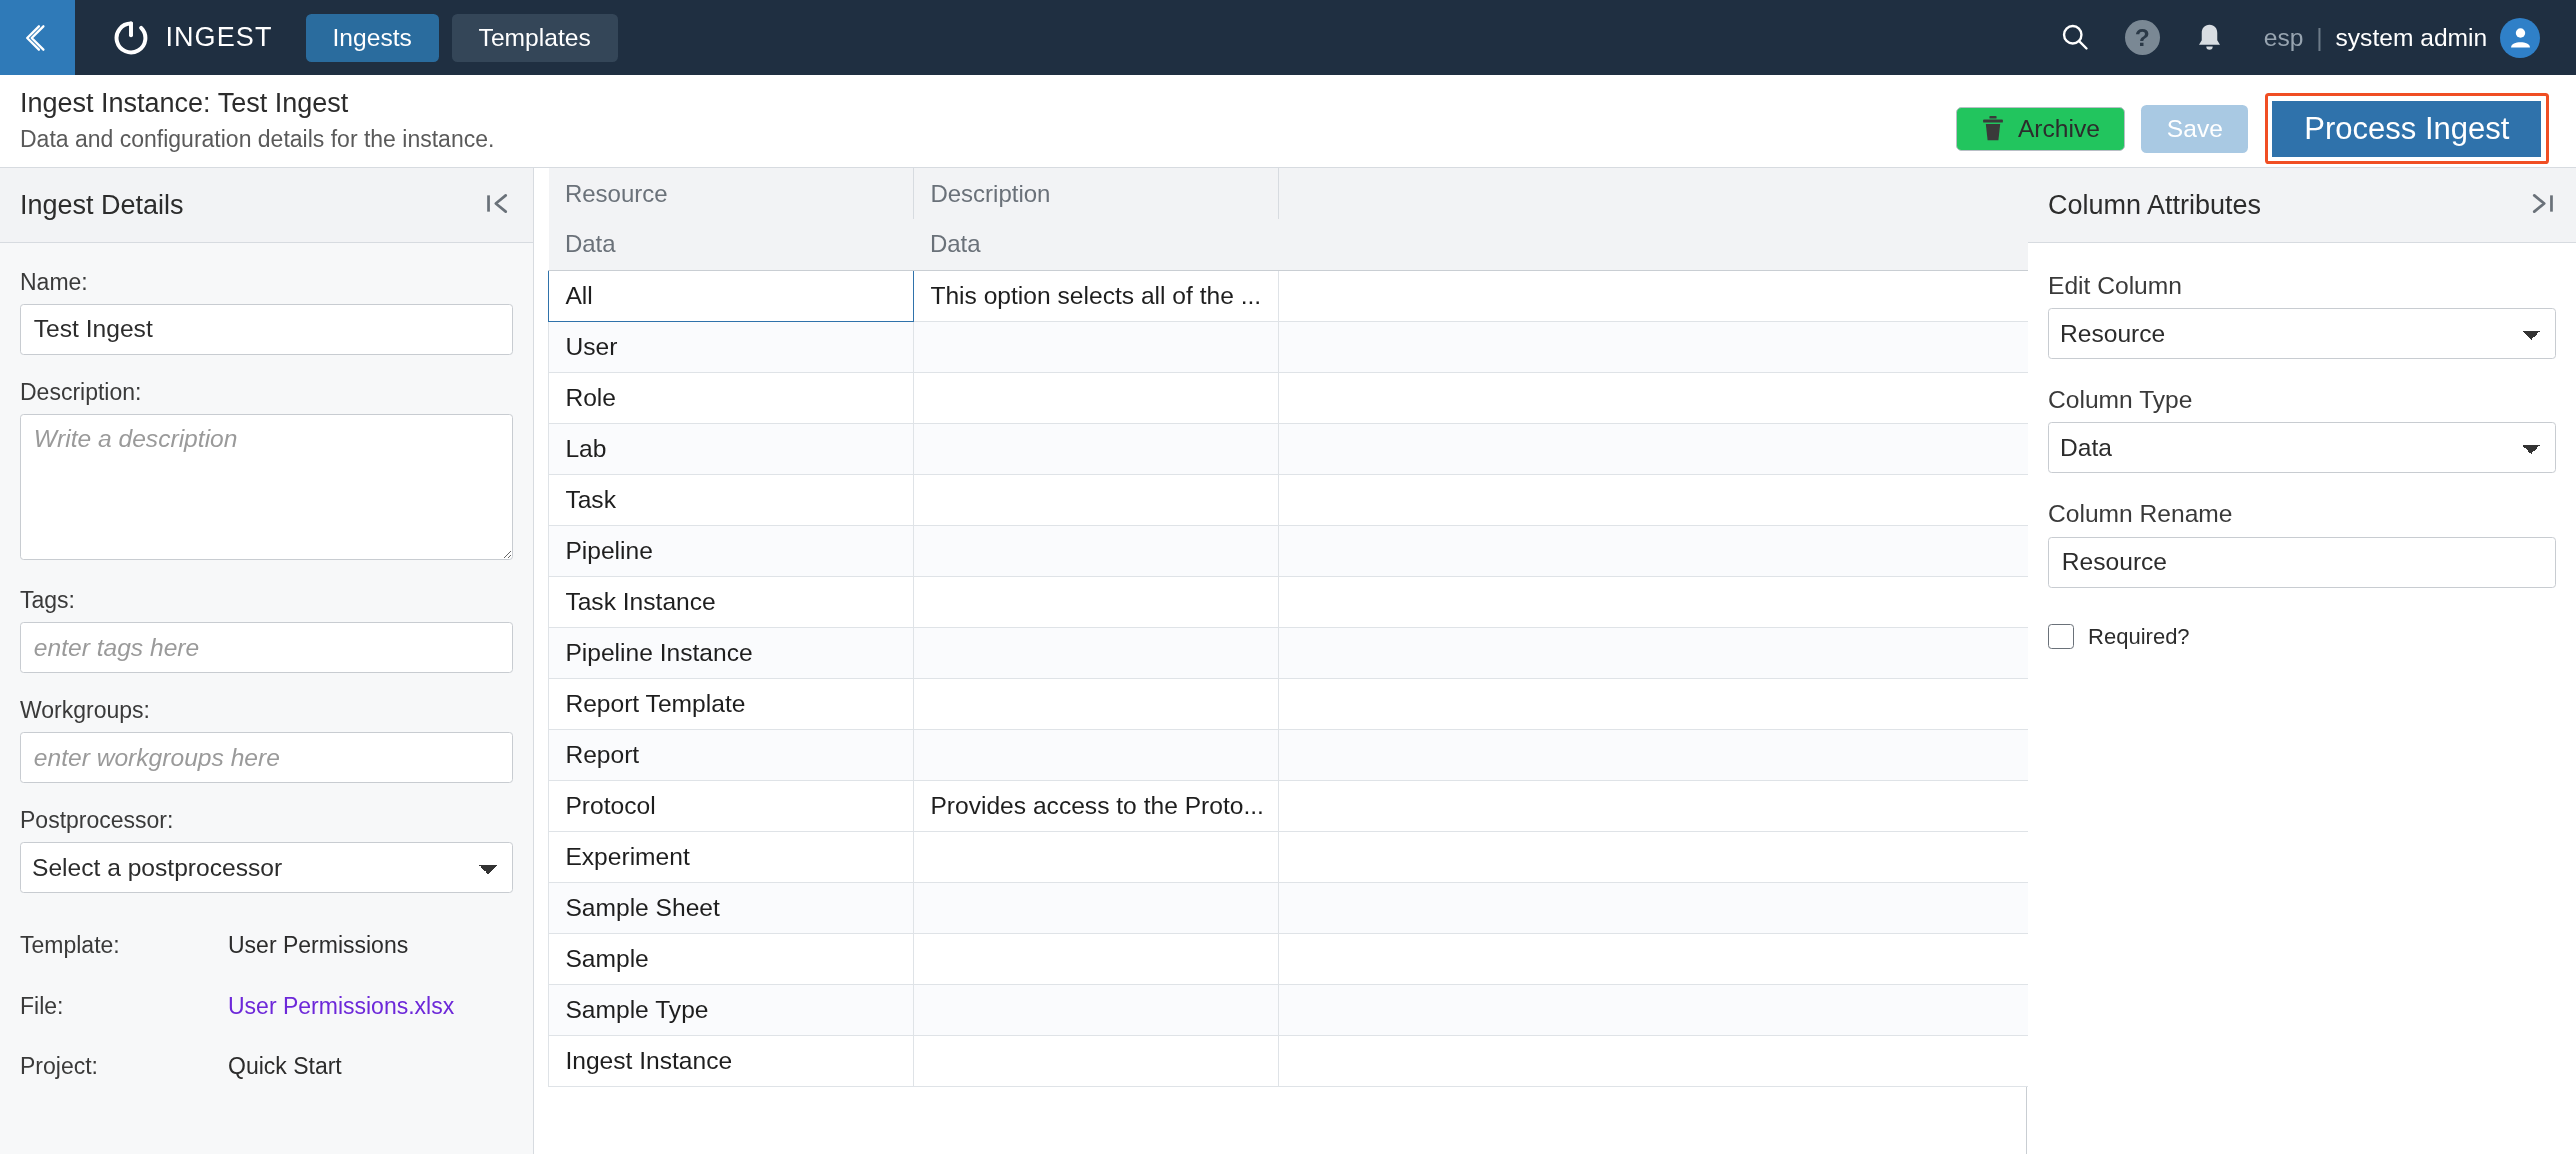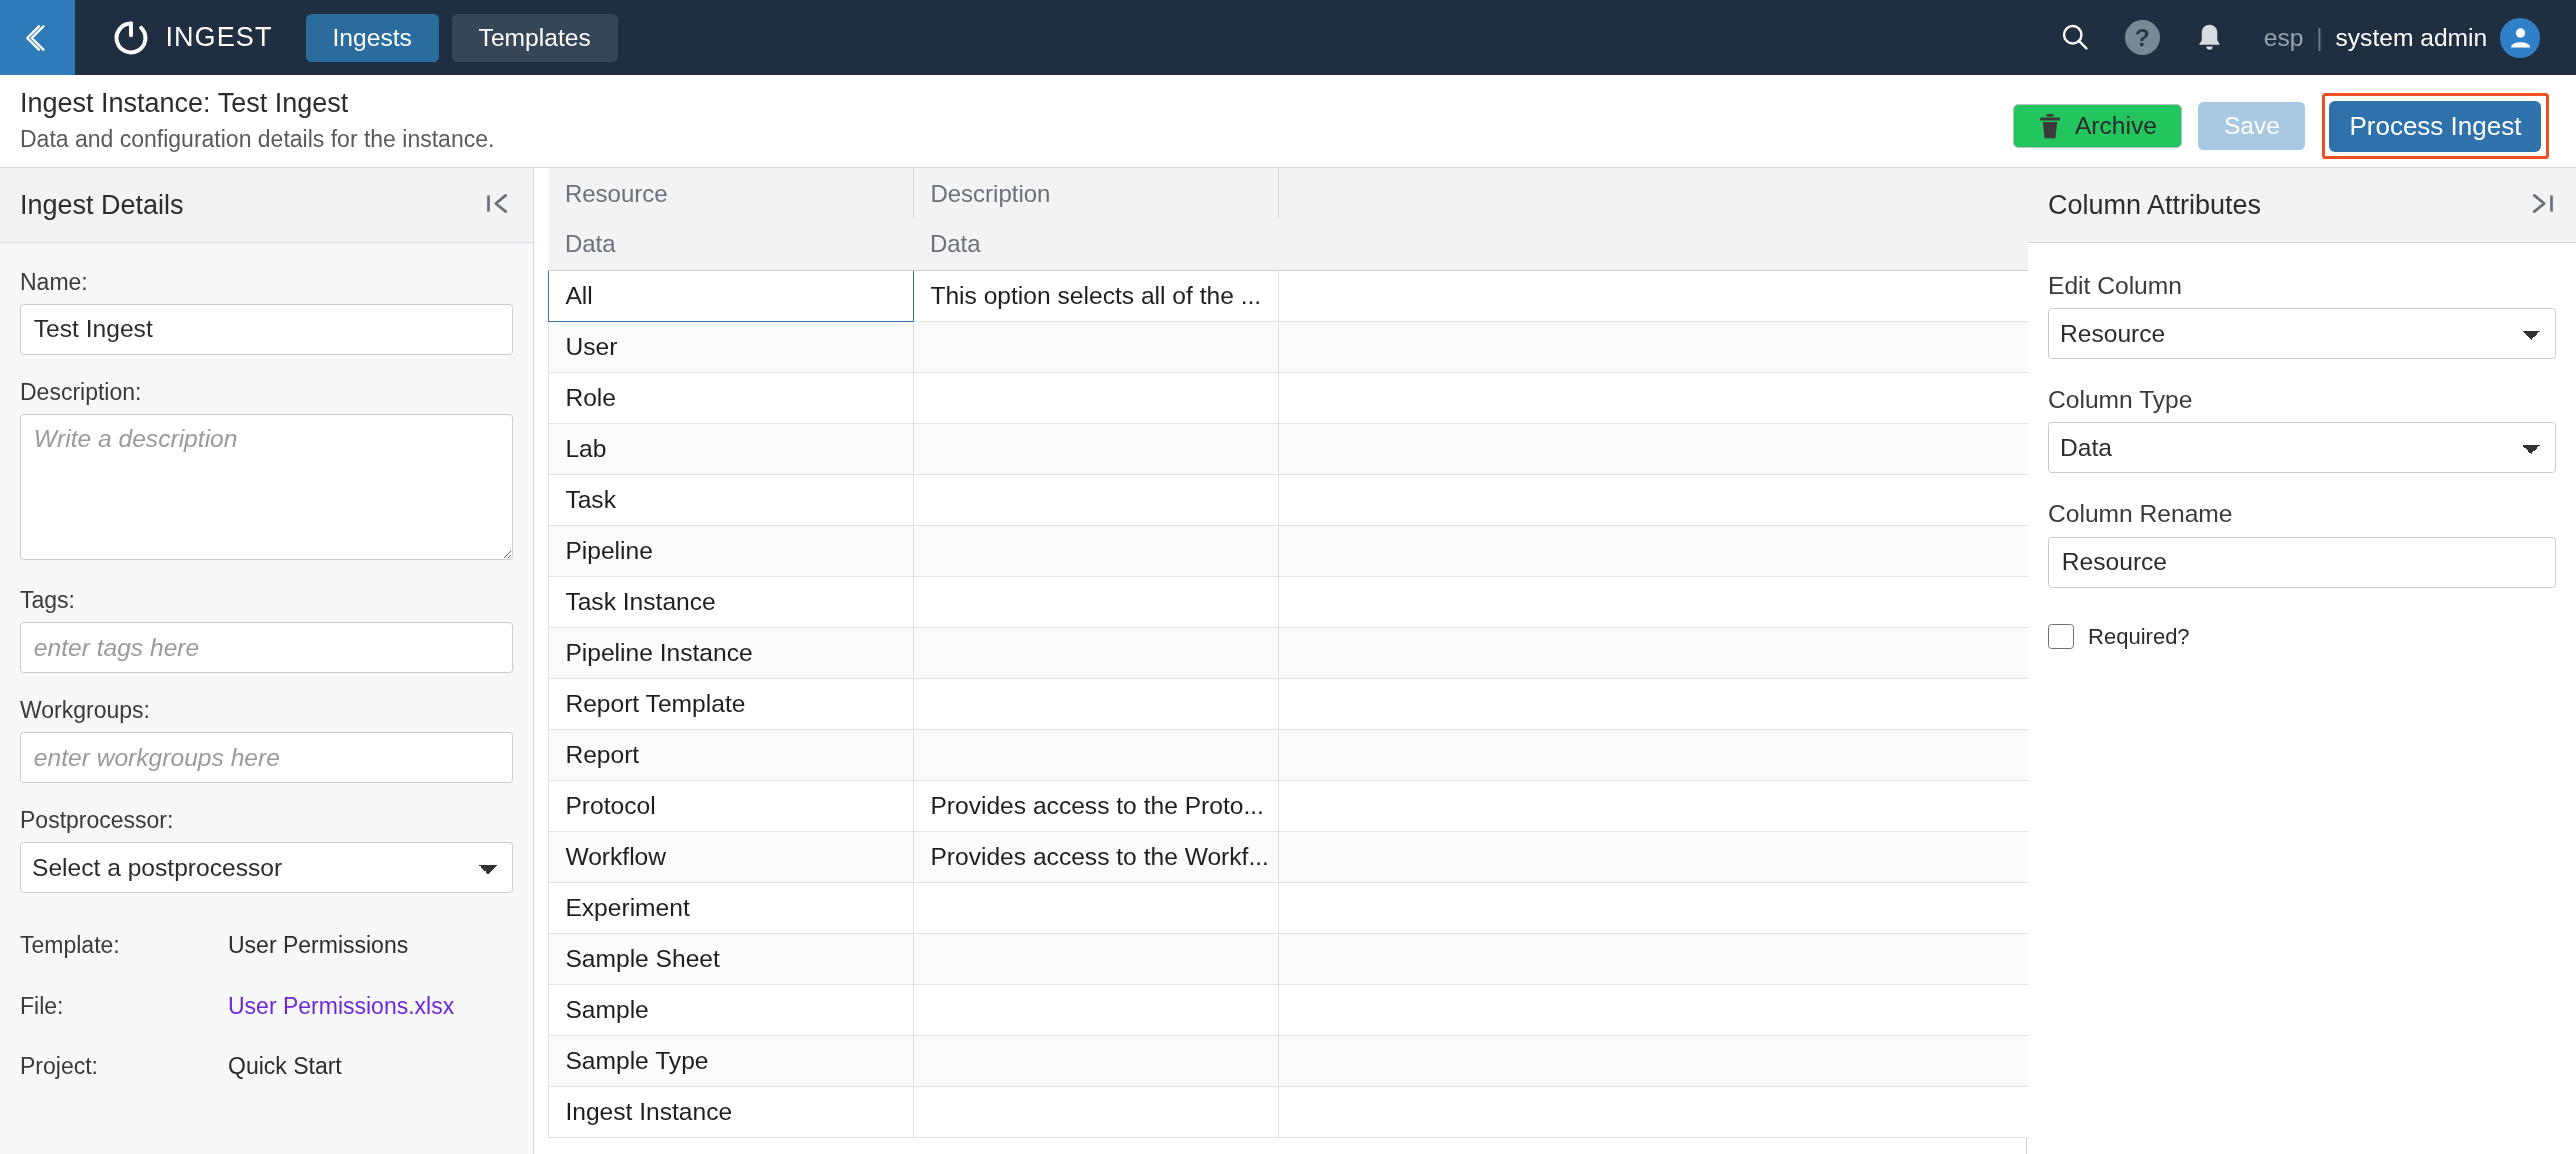--- a/index.html
+++ b/index.html
@@ -95,22 +95,22 @@
   .btn-save {
     background: #a9c9e3; border: none; border-radius: 5.5px;
     padding: 10px 25.5px; font-size: 24.6px; color: #ffffff;
     cursor: default;
   }
   .process-wrap {
     border: 3.6px solid #f04e23; border-radius: 3.6px;
     padding: 4.6px;
   }
   .btn-process {
-    background: #2f72ab; border: none; border-radius: 6px;
-    padding: 10px 20px; font-size: 26px; color: #ffffff;
+    background: #2f72ab; border: none; border-radius: 0;
+    padding: 10px 32px; font-size: 31px; color: #ffffff;
     cursor: pointer; white-space: nowrap;
   }
 
   
   .body-area {
     position: absolute; top: 168px; left: 0;
     width: 2576px; height: 986px;
     background: #ffffff;
   }
 
@@ -448,25 +448,20 @@
           <tr class="even">
             <td class="data-cell">Report</td>
             <td class="data-cell"></td>
             <td class="data-cell"></td>
           </tr>
           <tr class="odd">
             <td class="data-cell">Protocol</td>
             <td class="data-cell">Provides access to the Proto...</td>
             <td class="data-cell"></td>
           </tr>
-          <tr class="even">
-            <td class="data-cell">Workflow</td>
-            <td class="data-cell">Provides access to the Workf...</td>
-            <td class="data-cell"></td>
-          </tr>
           <tr class="odd">
             <td class="data-cell">Experiment</td>
             <td class="data-cell"></td>
             <td class="data-cell"></td>
           </tr>
           <tr class="even">
             <td class="data-cell">Sample Sheet</td>
             <td class="data-cell"></td>
             <td class="data-cell"></td>
           </tr>

